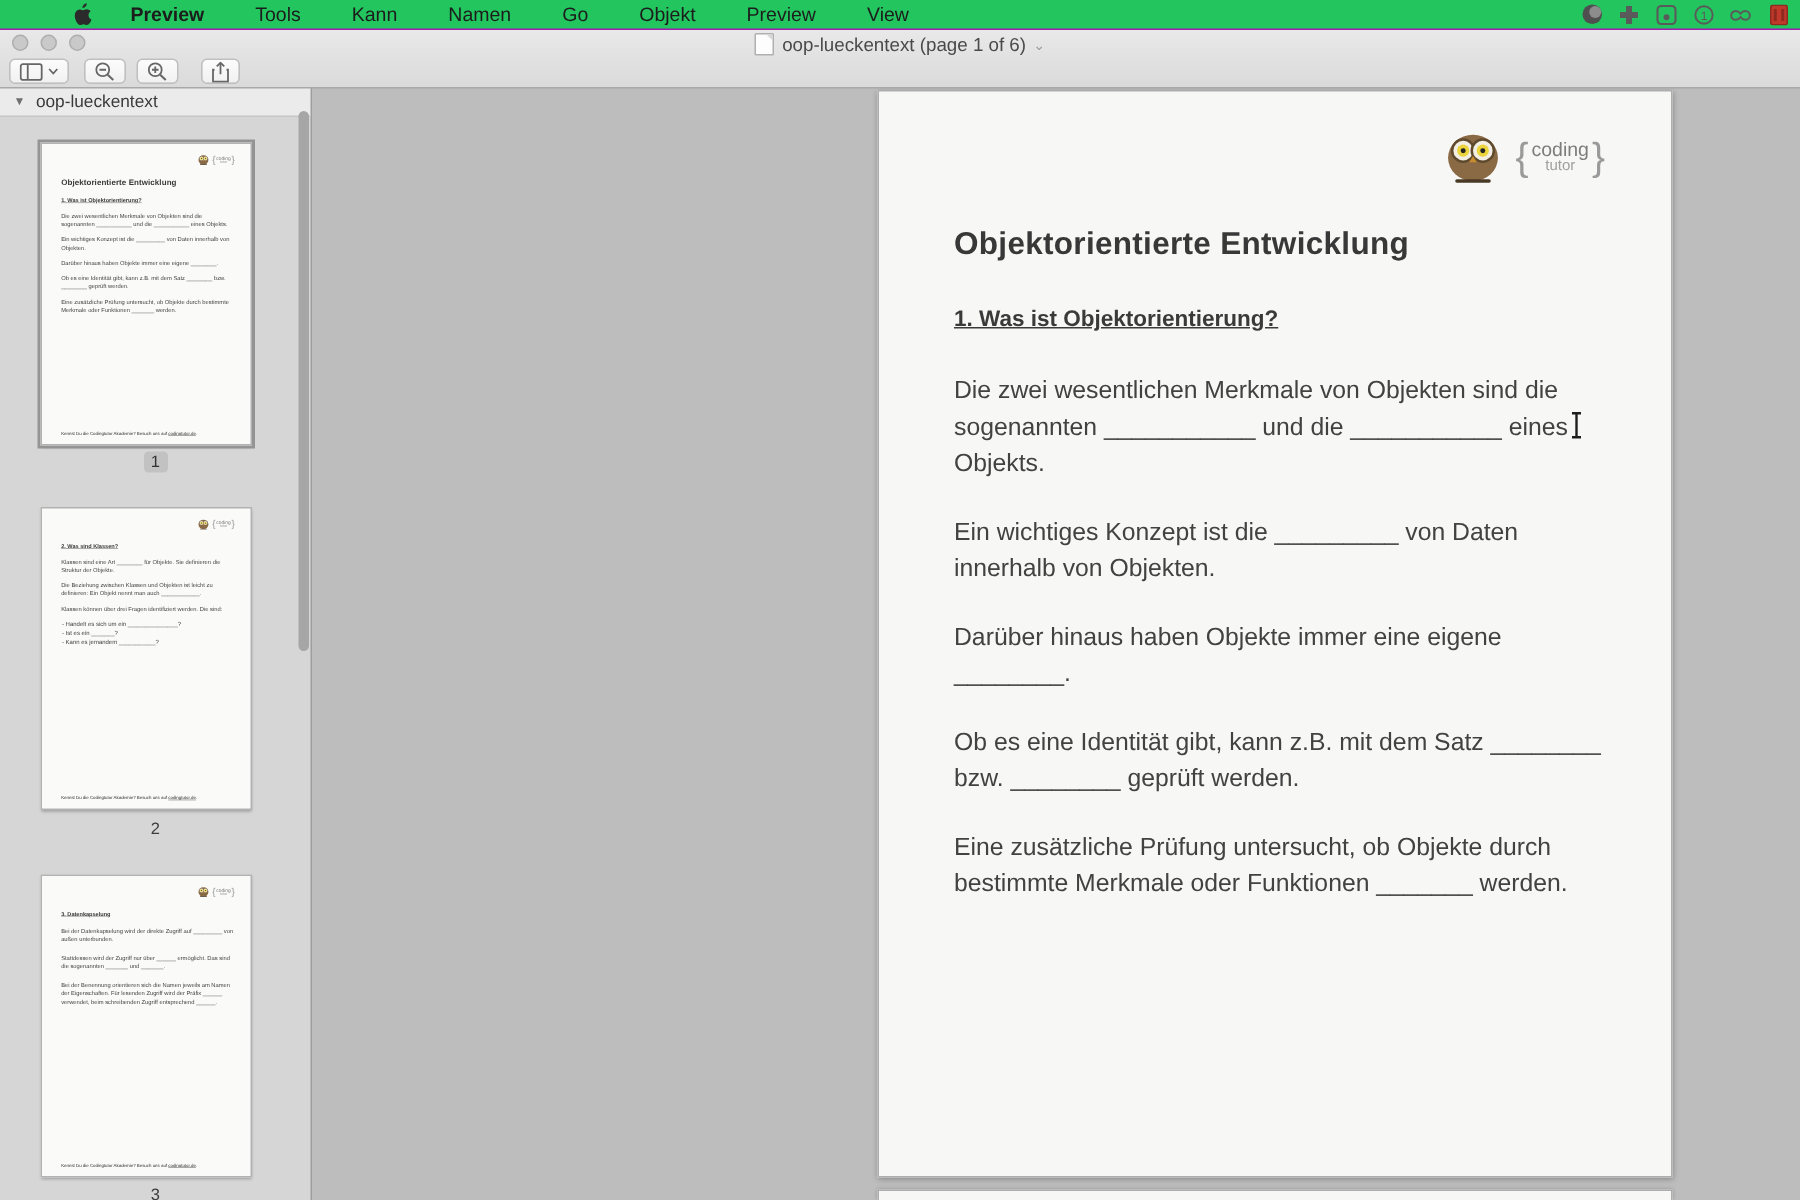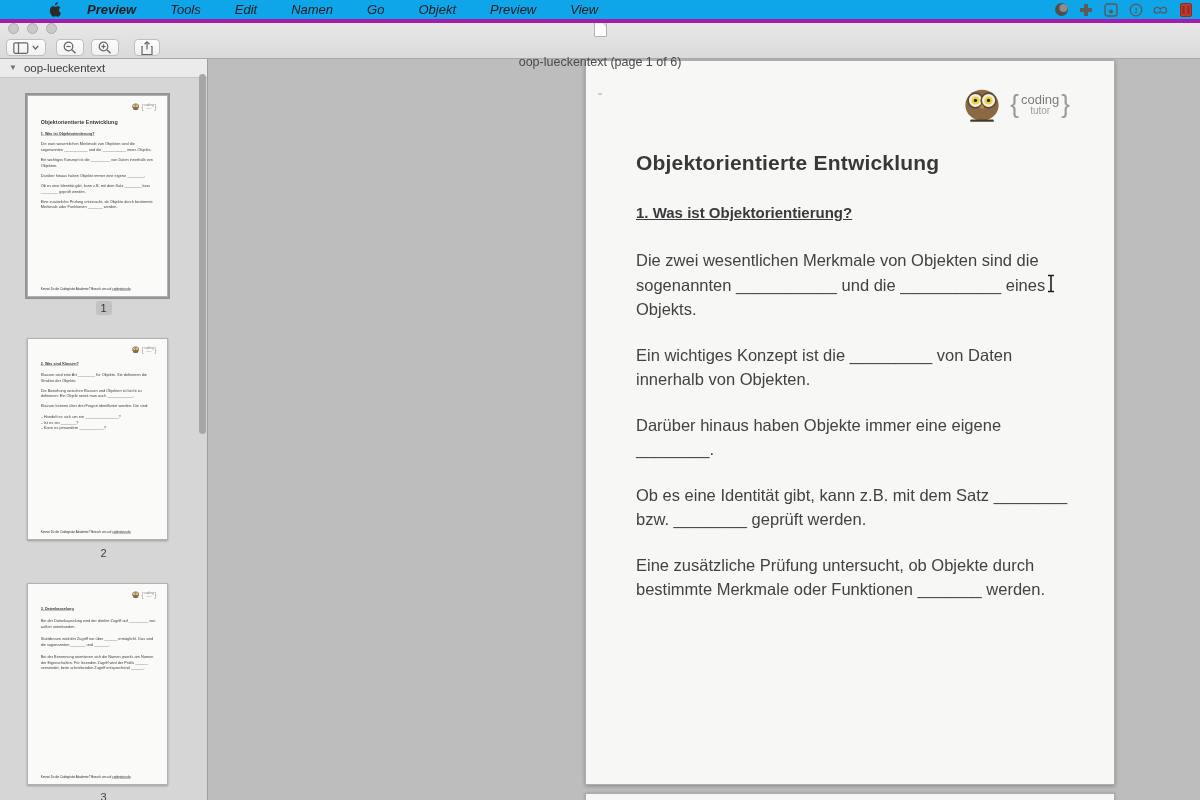--- a/index.html
+++ b/index.html
@@ -1,31 +1,31 @@
 <!DOCTYPE html>
 <html><head>
 <meta charset="utf-8">
 <style>
   html,body{margin:0;padding:0;}
   body{width:1200px;height:800px;overflow:hidden;font-family:"Liberation Sans",sans-serif;background:#bdbdbd;position:relative;-webkit-font-smoothing:antialiased;}
 
   
-  .menubar{position:absolute;top:0;left:0;width:1200px;height:19px;background:#0ea5e9;border-bottom:4px solid #a21caf;display:flex;align-items:center;font-size:13px;color:#1c1c1c;z-index:50;font-style:italic;}
+  .menubar{position:absolute;top:0;left:0;width:1200px;height:19px;background:#22c55e;border-bottom:1px solid #a21caf;display:flex;align-items:center;font-size:13px;color:#1c1c1c;z-index:50;}
   .apple{margin-left:48px;display:flex;align-items:center;}
   .menu-items{display:flex;margin-left:26px;}
   .menu-items span{padding:0 17px;}
   .menu-items span:first-child{font-weight:bold;padding-left:0;}
   .status-icons{margin-left:auto;display:flex;align-items:center;gap:9px;padding-right:6px;}
   .status-icons .sicon{width:16px;height:16px;display:flex;align-items:center;justify-content:center;}
 
   
   .chrome{position:absolute;top:19px;left:0;width:1200px;height:39px;background:linear-gradient(#e9e9e9,#dadada);border-bottom:1px solid #a8a8a8;z-index:40;}
   .traffic{position:absolute;top:4px;left:8px;display:flex;gap:8px;}
   .traffic i{width:11px;height:11px;border-radius:50%;background:#c9c9c9;border:1px solid #aeaeae;box-sizing:border-box;}
-  .win-title{position:absolute;top:3px;left:0;width:100%;text-align:right;font-size:12.5px;color:#4a4a4a;display:flex;justify-content:center;align-items:center;gap:18px;flex-direction:column;}
+  .win-title{position:absolute;top:3px;left:0;width:100%;text-align:right;font-size:12.5px;color:#4a4a4a;display:flex;justify-content:center;align-items:center;gap:5px;}
   .proxy-icon{width:11px;height:13px;background:#fdfdfd;border:1px solid #b0b0b0;border-radius:1px;position:relative;}
   .proxy-icon:after{content:"";position:absolute;right:0;top:0;border-style:solid;border-width:0 4px 4px 0;border-color:transparent #d7d7d7 transparent transparent;}
   .title-chev{color:#9a9a9a;font-size:9px;}
   .toolbar{position:absolute;top:20px;left:6px;display:flex;gap:7px;align-items:center;}
   .tbtn{height:17px;background:linear-gradient(#fcfcfc,#f1f1f1);border:1px solid #bfbfbf;border-radius:4px;display:flex;align-items:center;justify-content:center;padding:0 6px;box-sizing:border-box;}
   .tbtn svg{display:block;}
   .tb-group{display:flex;align-items:center;gap:3px;}
 
   
   .sidebar{position:absolute;top:58px;left:0;width:208px;height:742px;background:#d6d6d6;border-right:1px solid #9e9e9e;box-sizing:border-box;overflow:hidden;}
@@ -83,21 +83,21 @@
 
 <div class="menubar">
   <span class="apple">
     <svg width="13" height="15" viewBox="0 0 12 14">
         <path fill="#2b2b2b" d="M8.4 2.2c.5-.6.8-1.3.7-2.1-.7.1-1.5.5-2 1.1-.4.5-.8 1.2-.7 1.9.8.1 1.5-.3 2-.9zM10.2 7.6c0-1.6 1.3-2.3 1.4-2.4C10.8 4.1 9.7 4 9.3 3.9c-1-.1-1.9.6-2.4.6-.5 0-1.3-.6-2.1-.5-1.1 0-2.1.6-2.6 1.6-1.1 2-.3 4.9.8 6.5.5.8 1.2 1.7 2 1.6.8 0 1.1-.5 2.1-.5s1.3.5 2.1.5 1.4-.8 2-1.6c.6-.9.9-1.8.9-1.9-.1 0-1.9-.7-1.9-2.6z"></path>
       </svg>
   </span>
   <div class="menu-items">
     <span>Preview</span>
     <span>Tools</span>
-    <span>Edit</span>
+    <span>Kann</span>
     <span>Namen</span>
     <span>Go</span>
     <span>Objekt</span>
     <span>Preview</span>
     <span>View</span>
   </div>
   <div class="status-icons">
     <span class="sicon">
       <svg width="15" height="15" viewBox="0 0 15 15">
           <circle cx="7.5" cy="7.5" r="6.5" fill="#4f4f4f"></circle>

